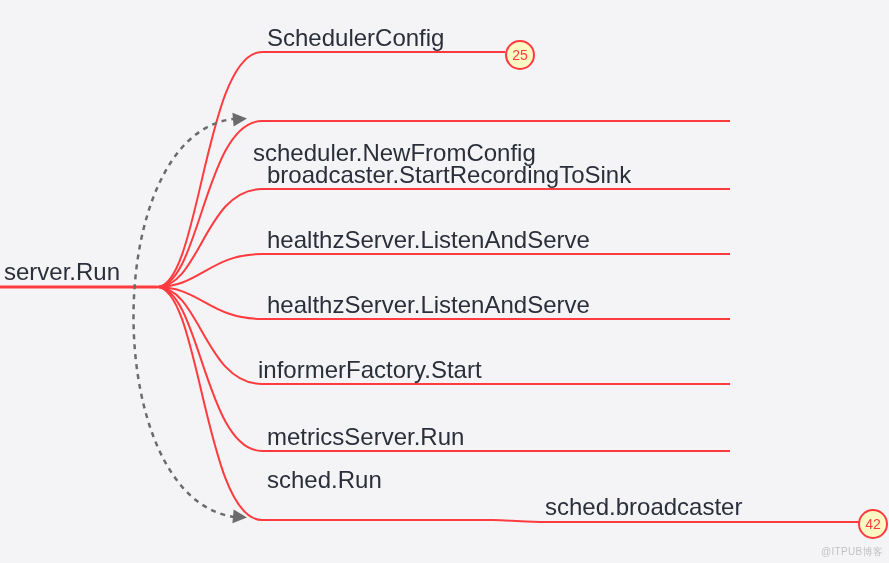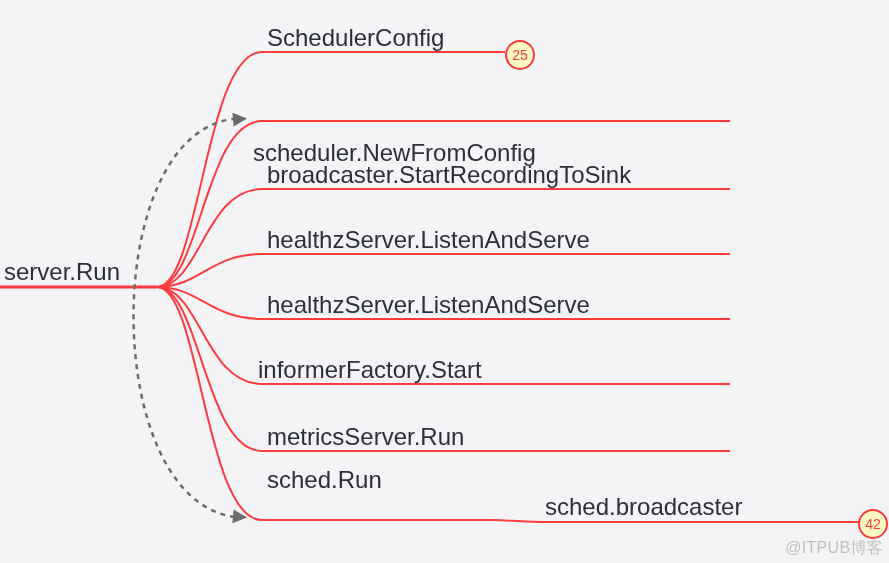--- a/index.html
+++ b/index.html
@@ -30,21 +30,21 @@
     font-size: 14px;
     line-height: 26px;
     text-align: center;
     color: #ff3b3f;
     font-weight: 400;
   }
   .watermark {
     position: absolute;
     right: 6px;
     bottom: 4px;
-    font-size: 16px;
+    font-size: 10px;
     color: rgba(0,0,0,0.22);
     letter-spacing: 0.3px;
   }
   .arrowhead {
     position: absolute;
     width: 0; height: 0;
     border-top: 7px solid transparent;
     border-bottom: 7px solid transparent;
     border-left: 14px solid #6b6b6b;
   }

